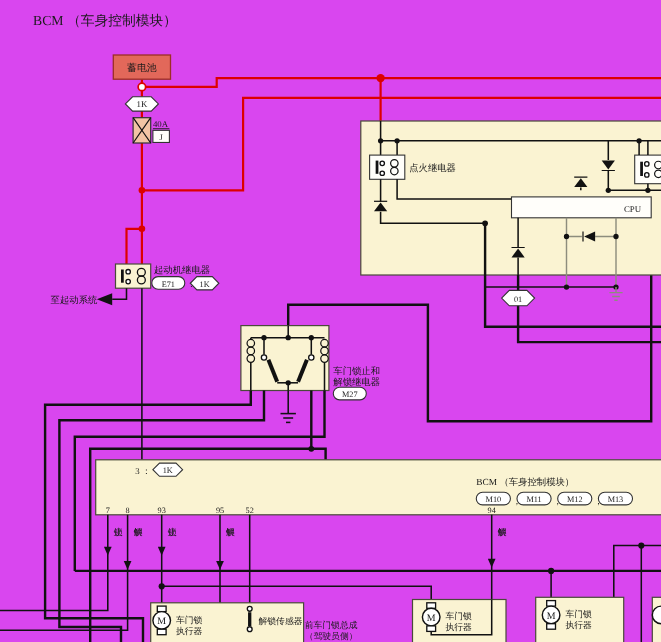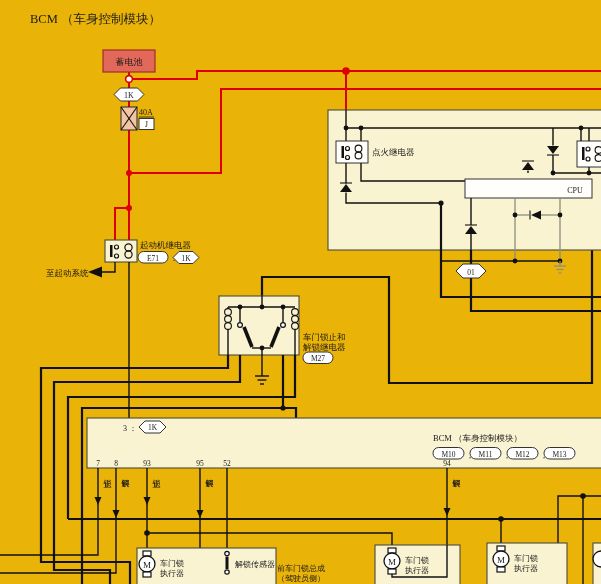--- a/index.html
+++ b/index.html
@@ -1,16 +1,16 @@
 <!DOCTYPE html>
 <html><head>
 <meta charset="utf-8">
 <style>
   html,body{margin:0;padding:0;background:#ffffff;}
-  #stage{position:relative;width:601px;height:584px;background:#eab308;overflow:hidden;}
+  #stage{position:relative;width:601px;height:584px;background:#d946ef;overflow:hidden;}
   svg text{font-family:"Liberation Serif","DejaVu Serif",serif;fill:#1a1a1a;}
   .t12{font-size:12.5px;}
   .t9{font-size:9px;}
   .t85{font-size:8.5px;}
   .t8{font-size:8px;}
   .t75{font-size:7.5px;}
   .vert{writing-mode:tb;glyph-orientation-vertical:0;}
   .wb{stroke:#111;stroke-width:1.4;fill:none;}
   .wb1{stroke:#111;stroke-width:1.1;fill:none;}
   .wt{stroke:#111;stroke-width:2.2;fill:none;}

